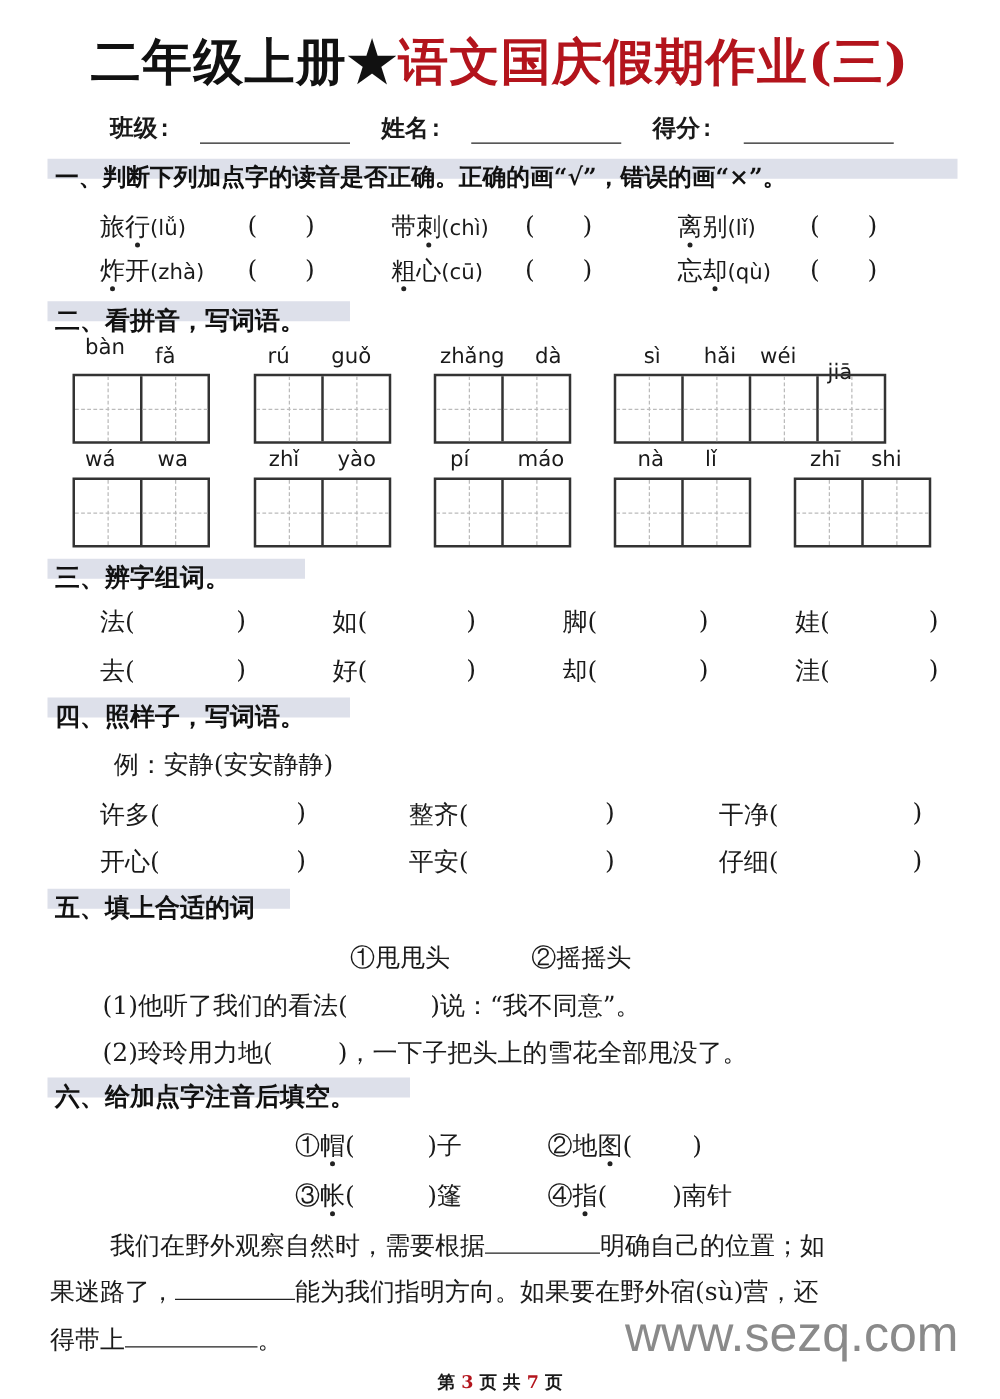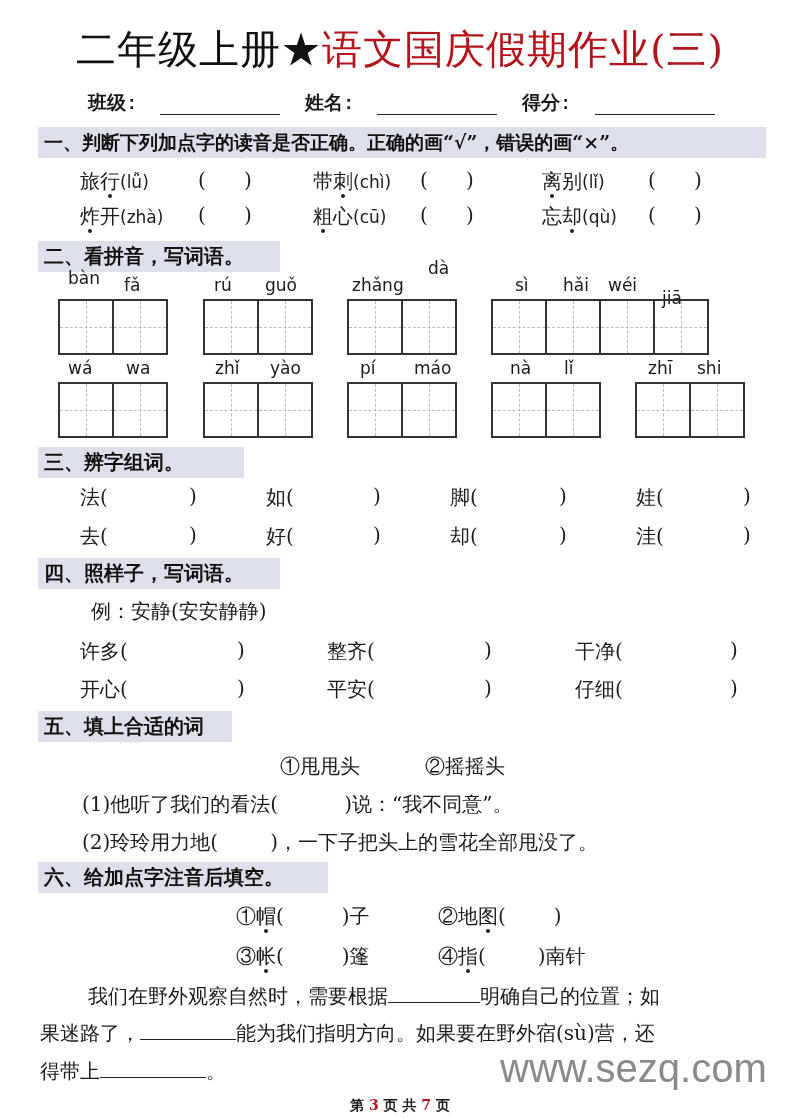--- a/index.html
+++ b/index.html
@@ -1,25 +1,25 @@
 <!DOCTYPE html>
 <html><head>
 <meta charset="utf-8">
 <style>
   html,body{margin:0;padding:0;}
   body{width:800px;height:1119px;background:#fff;position:relative;overflow:hidden;
        font-family:"DejaVu Serif","Liberation Serif",serif;color:#1a1a1a;}
   .abs{position:absolute;}
-  .title{top:22px;left:0;width:800px;text-align:center;font-size:40px;font-weight:normal;letter-spacing:1px;white-space:nowrap;}
+  .title{top:22px;left:0;width:800px;text-align:center;font-size:40px;font-weight:bold;letter-spacing:1px;white-space:nowrap;}
   .title .black{color:#111;}
   .title .red{color:#b3141c;}
   .info{top:90px;left:0;width:800px;font-size:19px;font-weight:bold;}
   .info .lbl{position:absolute;top:0;font-family:Liberation Mono, monospace;}
   .info .line{position:absolute;top:24px;height:0;border-bottom:1.5px solid #222;}
-  .sec{background:#dde0ea;font-size:20px;font-weight:bold;height:31px;line-height:31px;padding-left:6px;white-space:nowrap;color:#111;}
+  .sec{background:#dde0ea;font-size:20px;font-weight:bold;height:16px;line-height:31px;padding-left:6px;white-space:nowrap;color:#111;}
   .txt{font-size:20px;white-space:nowrap;}
   .pin{font-family:"DejaVu Sans","Liberation Sans",sans-serif;font-size:17px;white-space:nowrap;}
   .grid{display:flex;border:2px solid #333;}
   .cell{width:52px;height:52px;position:relative;}
   .cell + .cell{border-left:2px solid #333;}
   .cell::before{content:"";position:absolute;left:50%;top:0;bottom:0;border-left:1px dashed #bbb;}
   .cell::after{content:"";position:absolute;top:50%;left:0;right:0;border-top:1px dashed #bbb;}
   .dot{position:relative;}
   .dot::after{content:"";position:absolute;left:50%;bottom:-5px;width:4px;height:4px;background:#222;border-radius:50%;transform:translateX(-50%);}
   .blank{display:inline-block;border-bottom:1.5px solid #222;vertical-align:baseline;}
@@ -71,21 +71,21 @@
 </div>
 <div class="abs txt" style="top:203px;left:648px">(&nbsp;&nbsp;&nbsp;&nbsp;&nbsp;&nbsp;)</div>
 
 <div class="abs sec" style="top:241px;left:38px;width:236px">二、看拼音，写词语。</div>
 
 <div class="abs pin" style="top:268px;left:68px">bàn</div>
 <div class="abs pin" style="top:275px;left:124px">fǎ</div>
 <div class="abs pin" style="top:275px;left:214px">rú</div>
 <div class="abs pin" style="top:275px;left:265px">guǒ</div>
 <div class="abs pin" style="top:275px;left:352px">zhǎng</div>
-<div class="abs pin" style="top:258px;left:428px">dà</div>
+<div class="abs pin" style="top:275px;left:428px">dà</div>
 <div class="abs pin" style="top:275px;left:515px">sì</div>
 <div class="abs pin" style="top:275px;left:563px">hǎi</div>
 <div class="abs pin" style="top:275px;left:608px">wéi</div>
 <div class="abs pin" style="top:288px;left:662px">jiā</div>
 
 <div class="abs grid" style="top:299px;left:58px">
     <div class="cell"></div>
     <div class="cell"></div>
   </div>
 <div class="abs grid" style="top:299px;left:203px">

